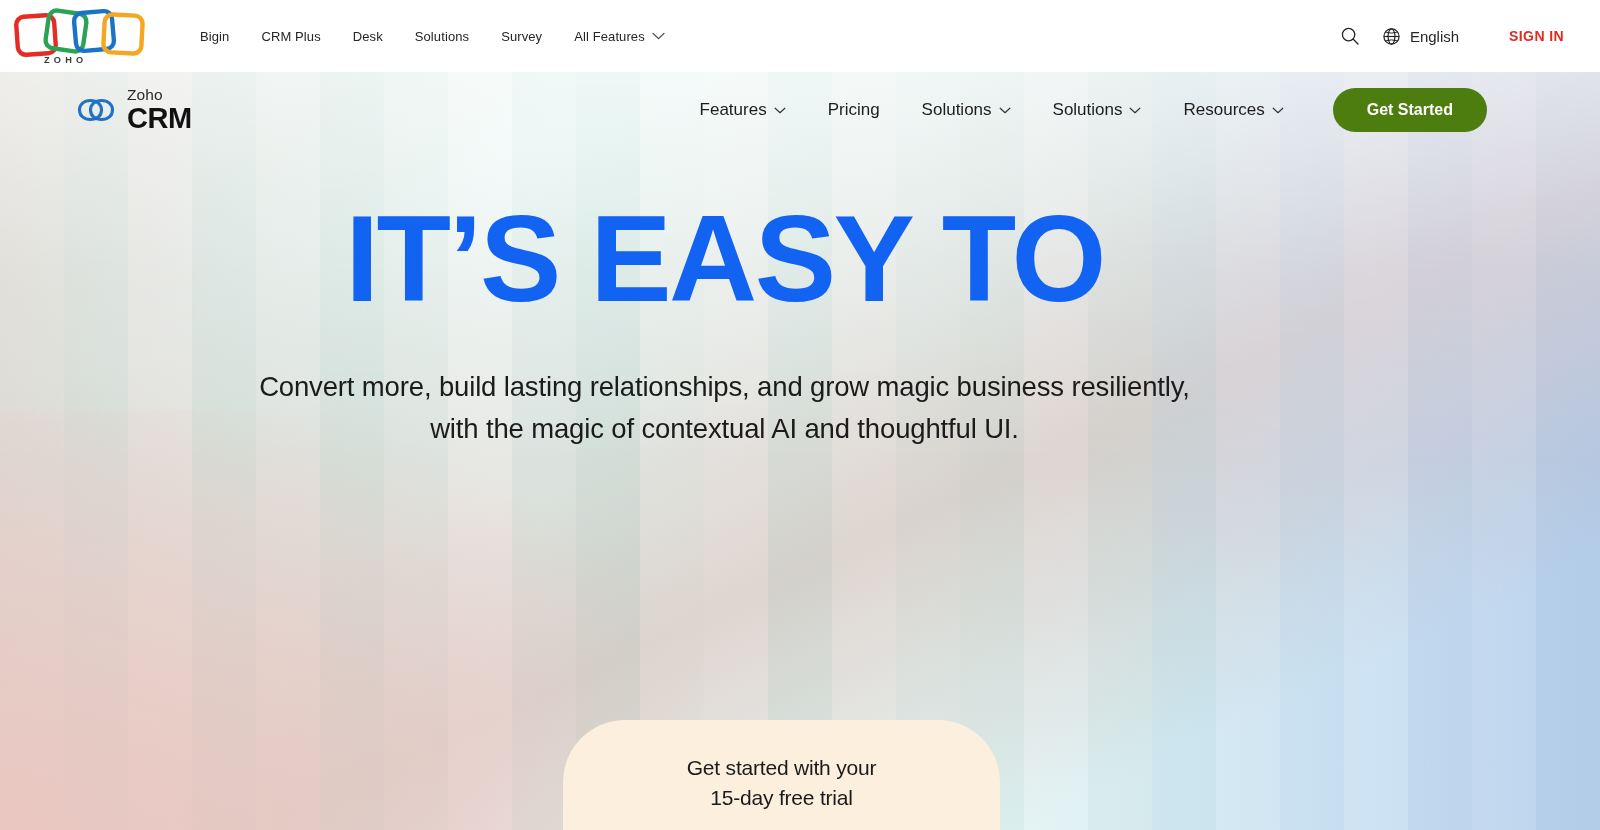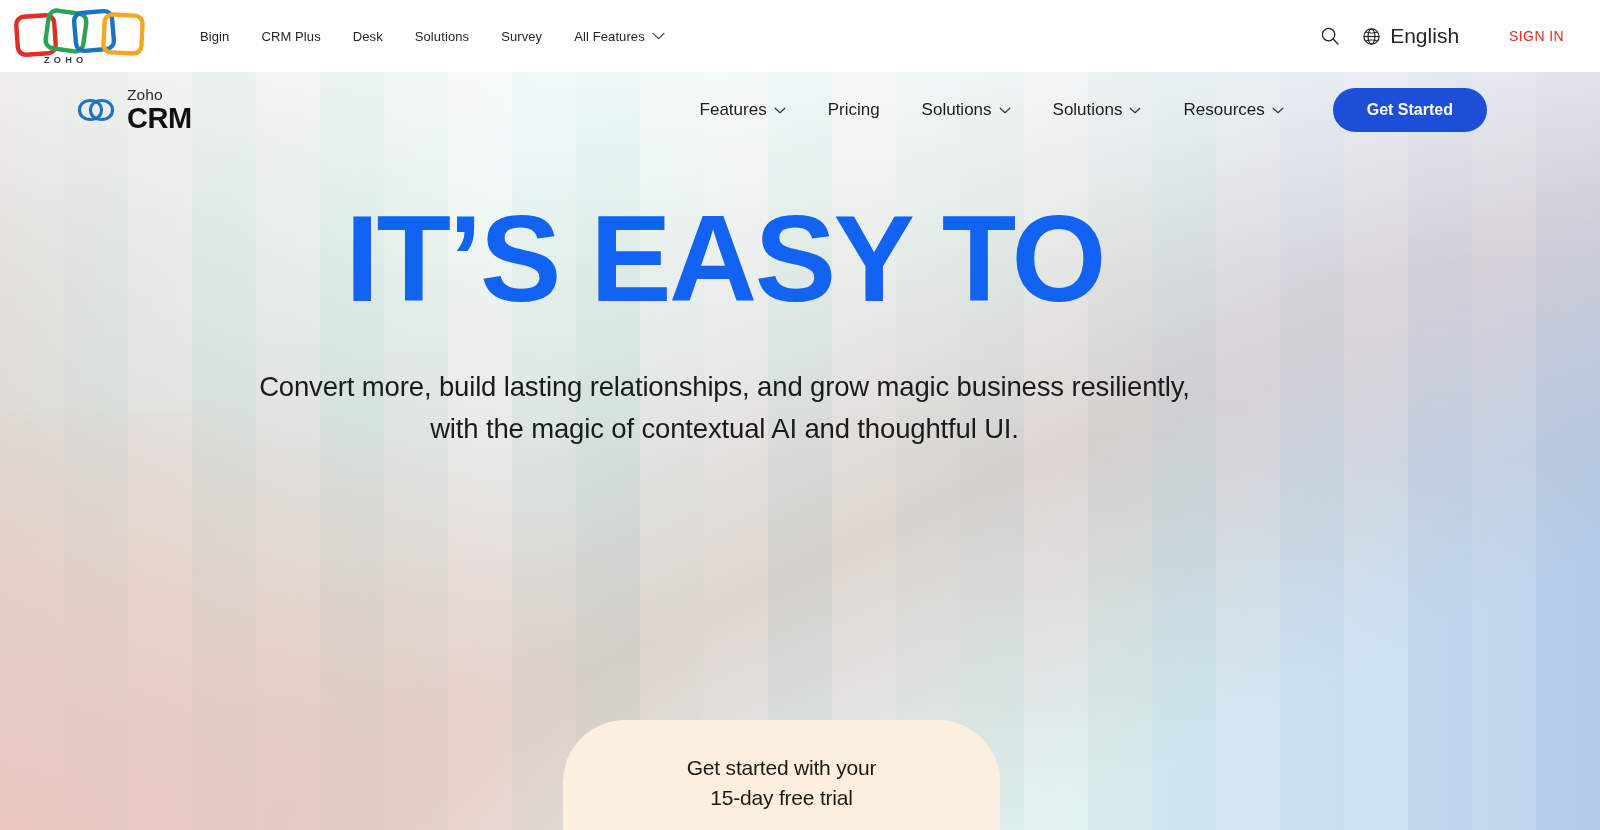--- a/index.html
+++ b/index.html
@@ -71,29 +71,29 @@
     align-items: center;
     justify-content: center;
     cursor: pointer;
     padding: 6px 12px;
   }
 
   .lang-btn {
     display: flex;
     align-items: center;
     gap: 9px;
-    font-size: 21px;
+    font-size: 15px;
     color: #262626;
     cursor: pointer;
     padding: 6px 10px;
   }
 
   .signin-btn {
     font-size: 14px;
-    font-weight: normal;
+    font-weight: bold;
     color: #e02b20;
     letter-spacing: 0.4px;
     cursor: pointer;
     padding: 6px 18px 6px 40px;
     white-space: nowrap;
   }
 
   
   .hero {
     position: absolute;
@@ -199,21 +199,21 @@
     cursor: pointer;
     display: flex;
     align-items: center;
     gap: 7px;
     white-space: nowrap;
   }
 
   .get-started {
     margin-left: 28px;
     margin-right: 113px;
-    background: #1d4ed8;
+    background: #4d7c0f;
     color: #ffffff;
     font-size: 16px;
     font-weight: bold;
     border: none;
     border-radius: 40px;
     padding: 13px 34px;
     cursor: pointer;
     white-space: nowrap;
     font-family: "Liberation Sans", sans-serif;
   }

